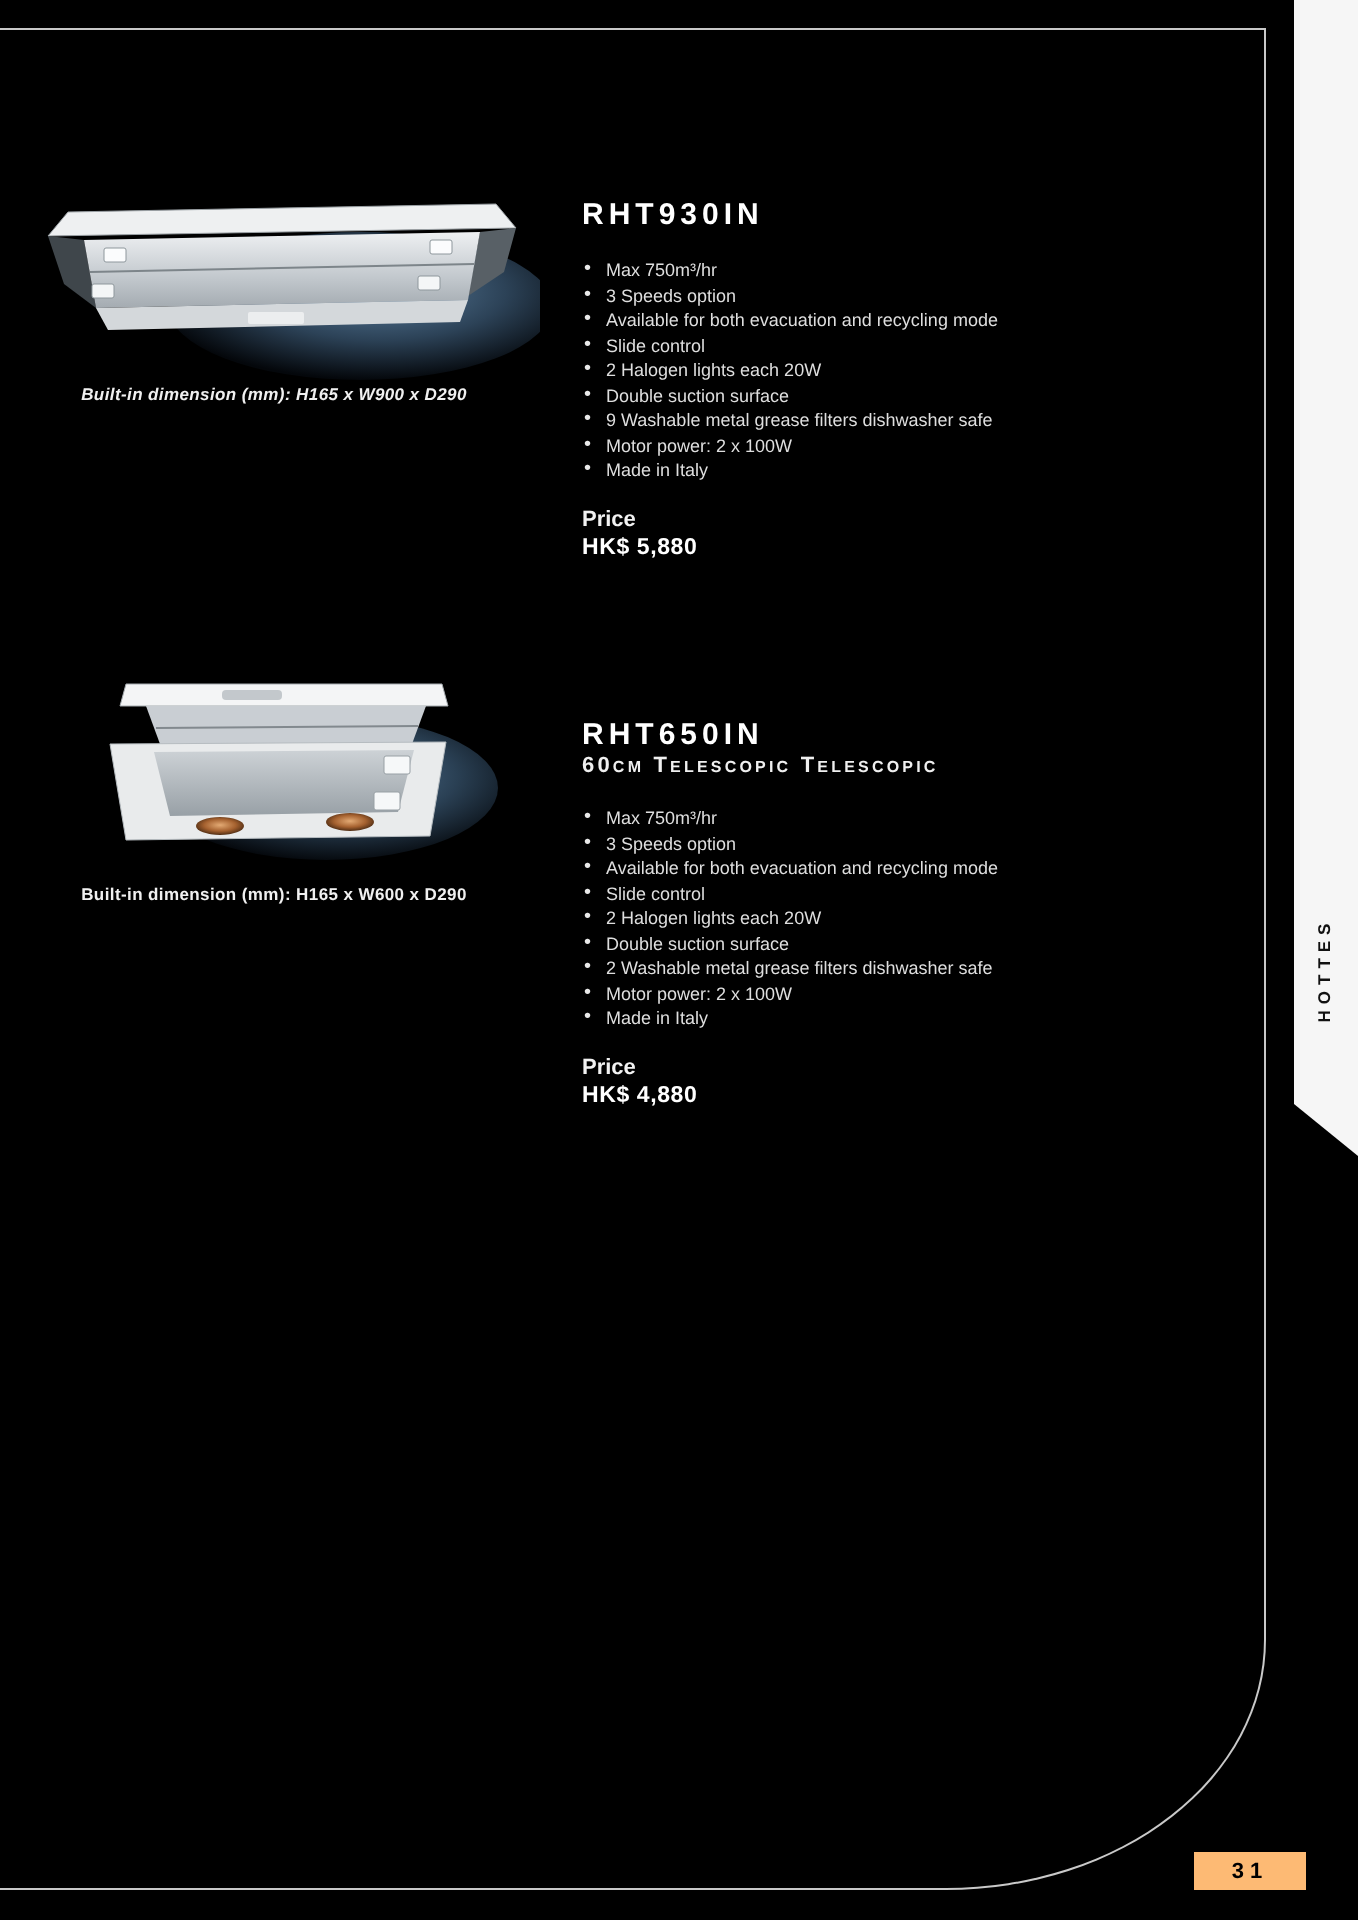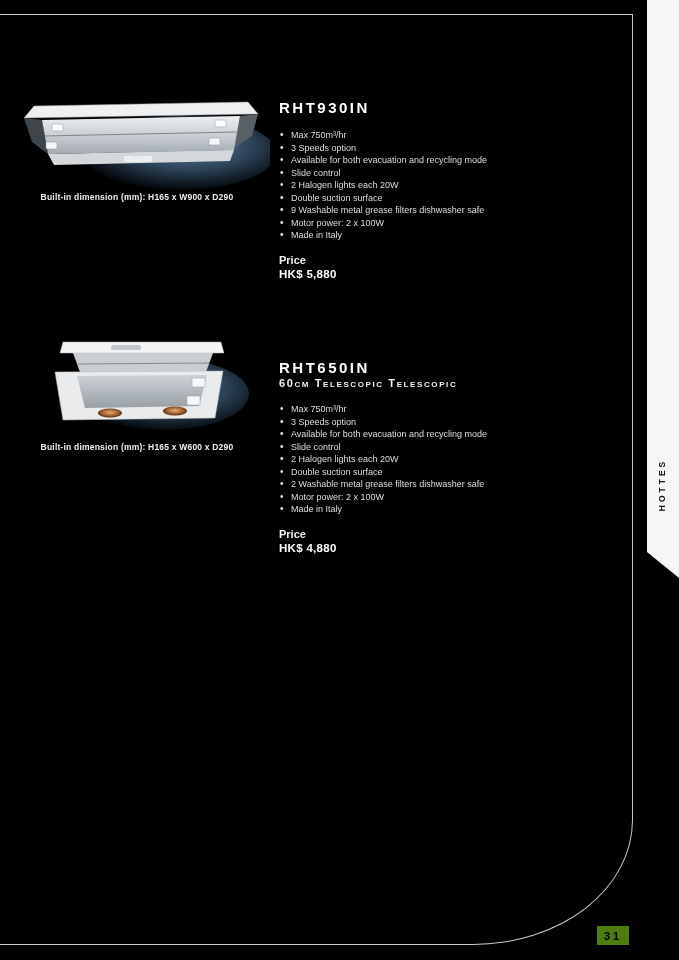--- a/index.html
+++ b/index.html
@@ -26,38 +26,38 @@
   }
   .side-strip .tab-label{
     position:absolute;top:485px;left:46%;
     transform:translate(-50%,-50%) rotate(-90deg);
     transform-origin:center;
     font-size:8.5px;font-weight:bold;letter-spacing:3px;color:#111;
     white-space:nowrap;
   }
   
   .page-number{
-    position:absolute;left:597px;top:926px;width:32px;height:19px;
-    background:#4d7c0f;color:#000;
+    position:absolute;left:597px;top:926px;width:56px;height:19px;
+    background:#fdba74;color:#000;
     display:flex;align-items:center;justify-content:center;
     font-size:11px;font-weight:bold;letter-spacing:3px;
   }
   
   .product-image{position:absolute;display:block;}
   .img-1{left:12px;top:90px;}
   .img-2{left:25px;top:334px;}
   
   .dim-caption{
     position:absolute;left:0;width:274px;text-align:center;
     color:#f0f0f0;font-weight:bold;font-size:8.5px;letter-spacing:.2px;
   }
-  .cap-1{top:192px;}
+  .cap-1{top:192px;font-style:italic;}
   .cap-2{top:442px;}
   
-  .product-info{position:absolute;left:279px;width:300px;color:#e9e9e9;}
+  .product-info{position:absolute;left:291px;width:300px;color:#e9e9e9;}
   .info-1{top:100px;}
   .info-2{top:344px;margin-top:16px;}
   .model{
     font-size:15px;font-weight:bold;letter-spacing:2.5px;line-height:15px;
     color:#fff;
   }
   .subtitle{
     margin-top:3px;font-size:11px;font-weight:bold;letter-spacing:1.6px;
     line-height:11px;font-variant:small-caps;color:#efefef;
   }

